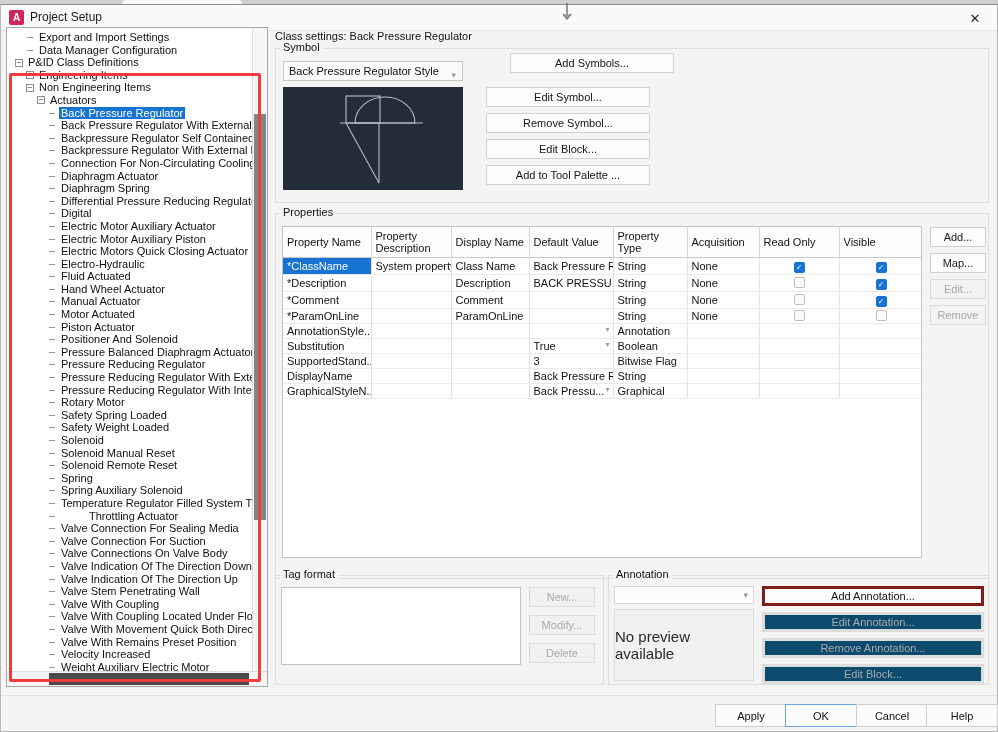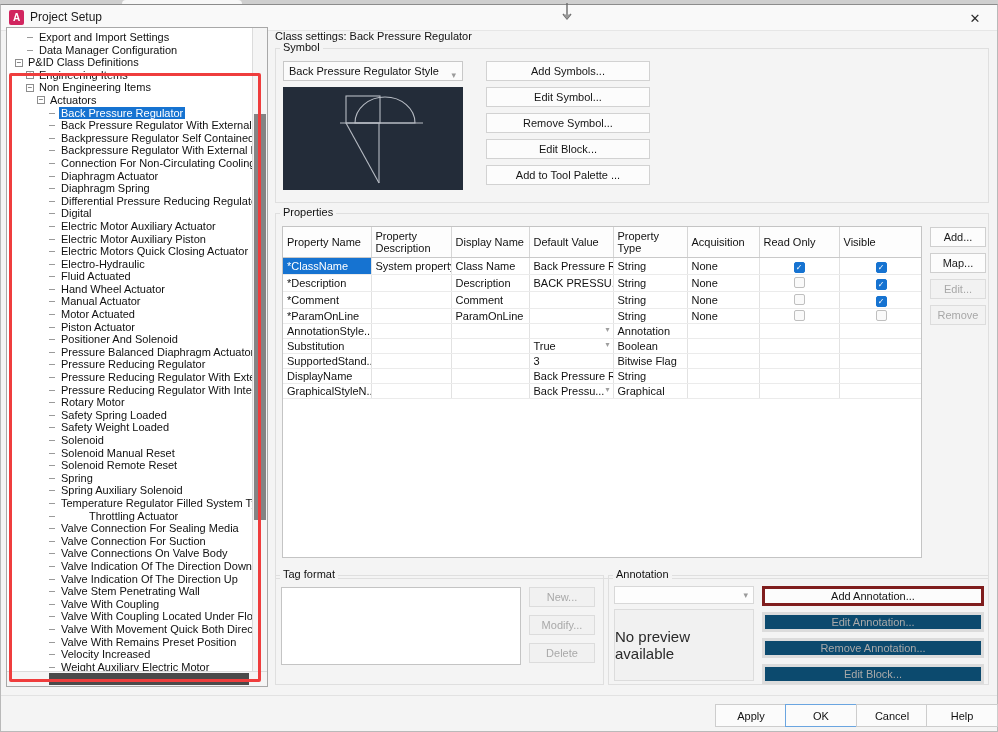--- a/index.html
+++ b/index.html
@@ -358,21 +358,21 @@
               <rect x="63" y="9" width="34" height="27"></rect>
               <path d="M72 36 A 30 26 0 0 1 132 36 Z"></path>
               <line x1="63" y1="36" x2="96" y2="96"></line>
               <line x1="96" y1="36" x2="96" y2="96"></line>
               <line x1="57" y1="36" x2="140" y2="36"></line>
             </g>
           </svg>
         </div>
 
         <div id="sym-buttons">
-            <div class="sym-btn" style="top: 12px;">
+            <div class="sym-btn" style="top: 4px; margin-left: 24px;">
               <span>Add Symbols...</span>
             </div>
             <div class="sym-btn" style="top: 38px;">
               <span>Edit Symbol...</span>
             </div>
             <div class="sym-btn" style="top: 64px;">
               <span>Remove Symbol...</span>
             </div>
             <div class="sym-btn" style="top: 90px;">
               <span>Edit Block...</span>

